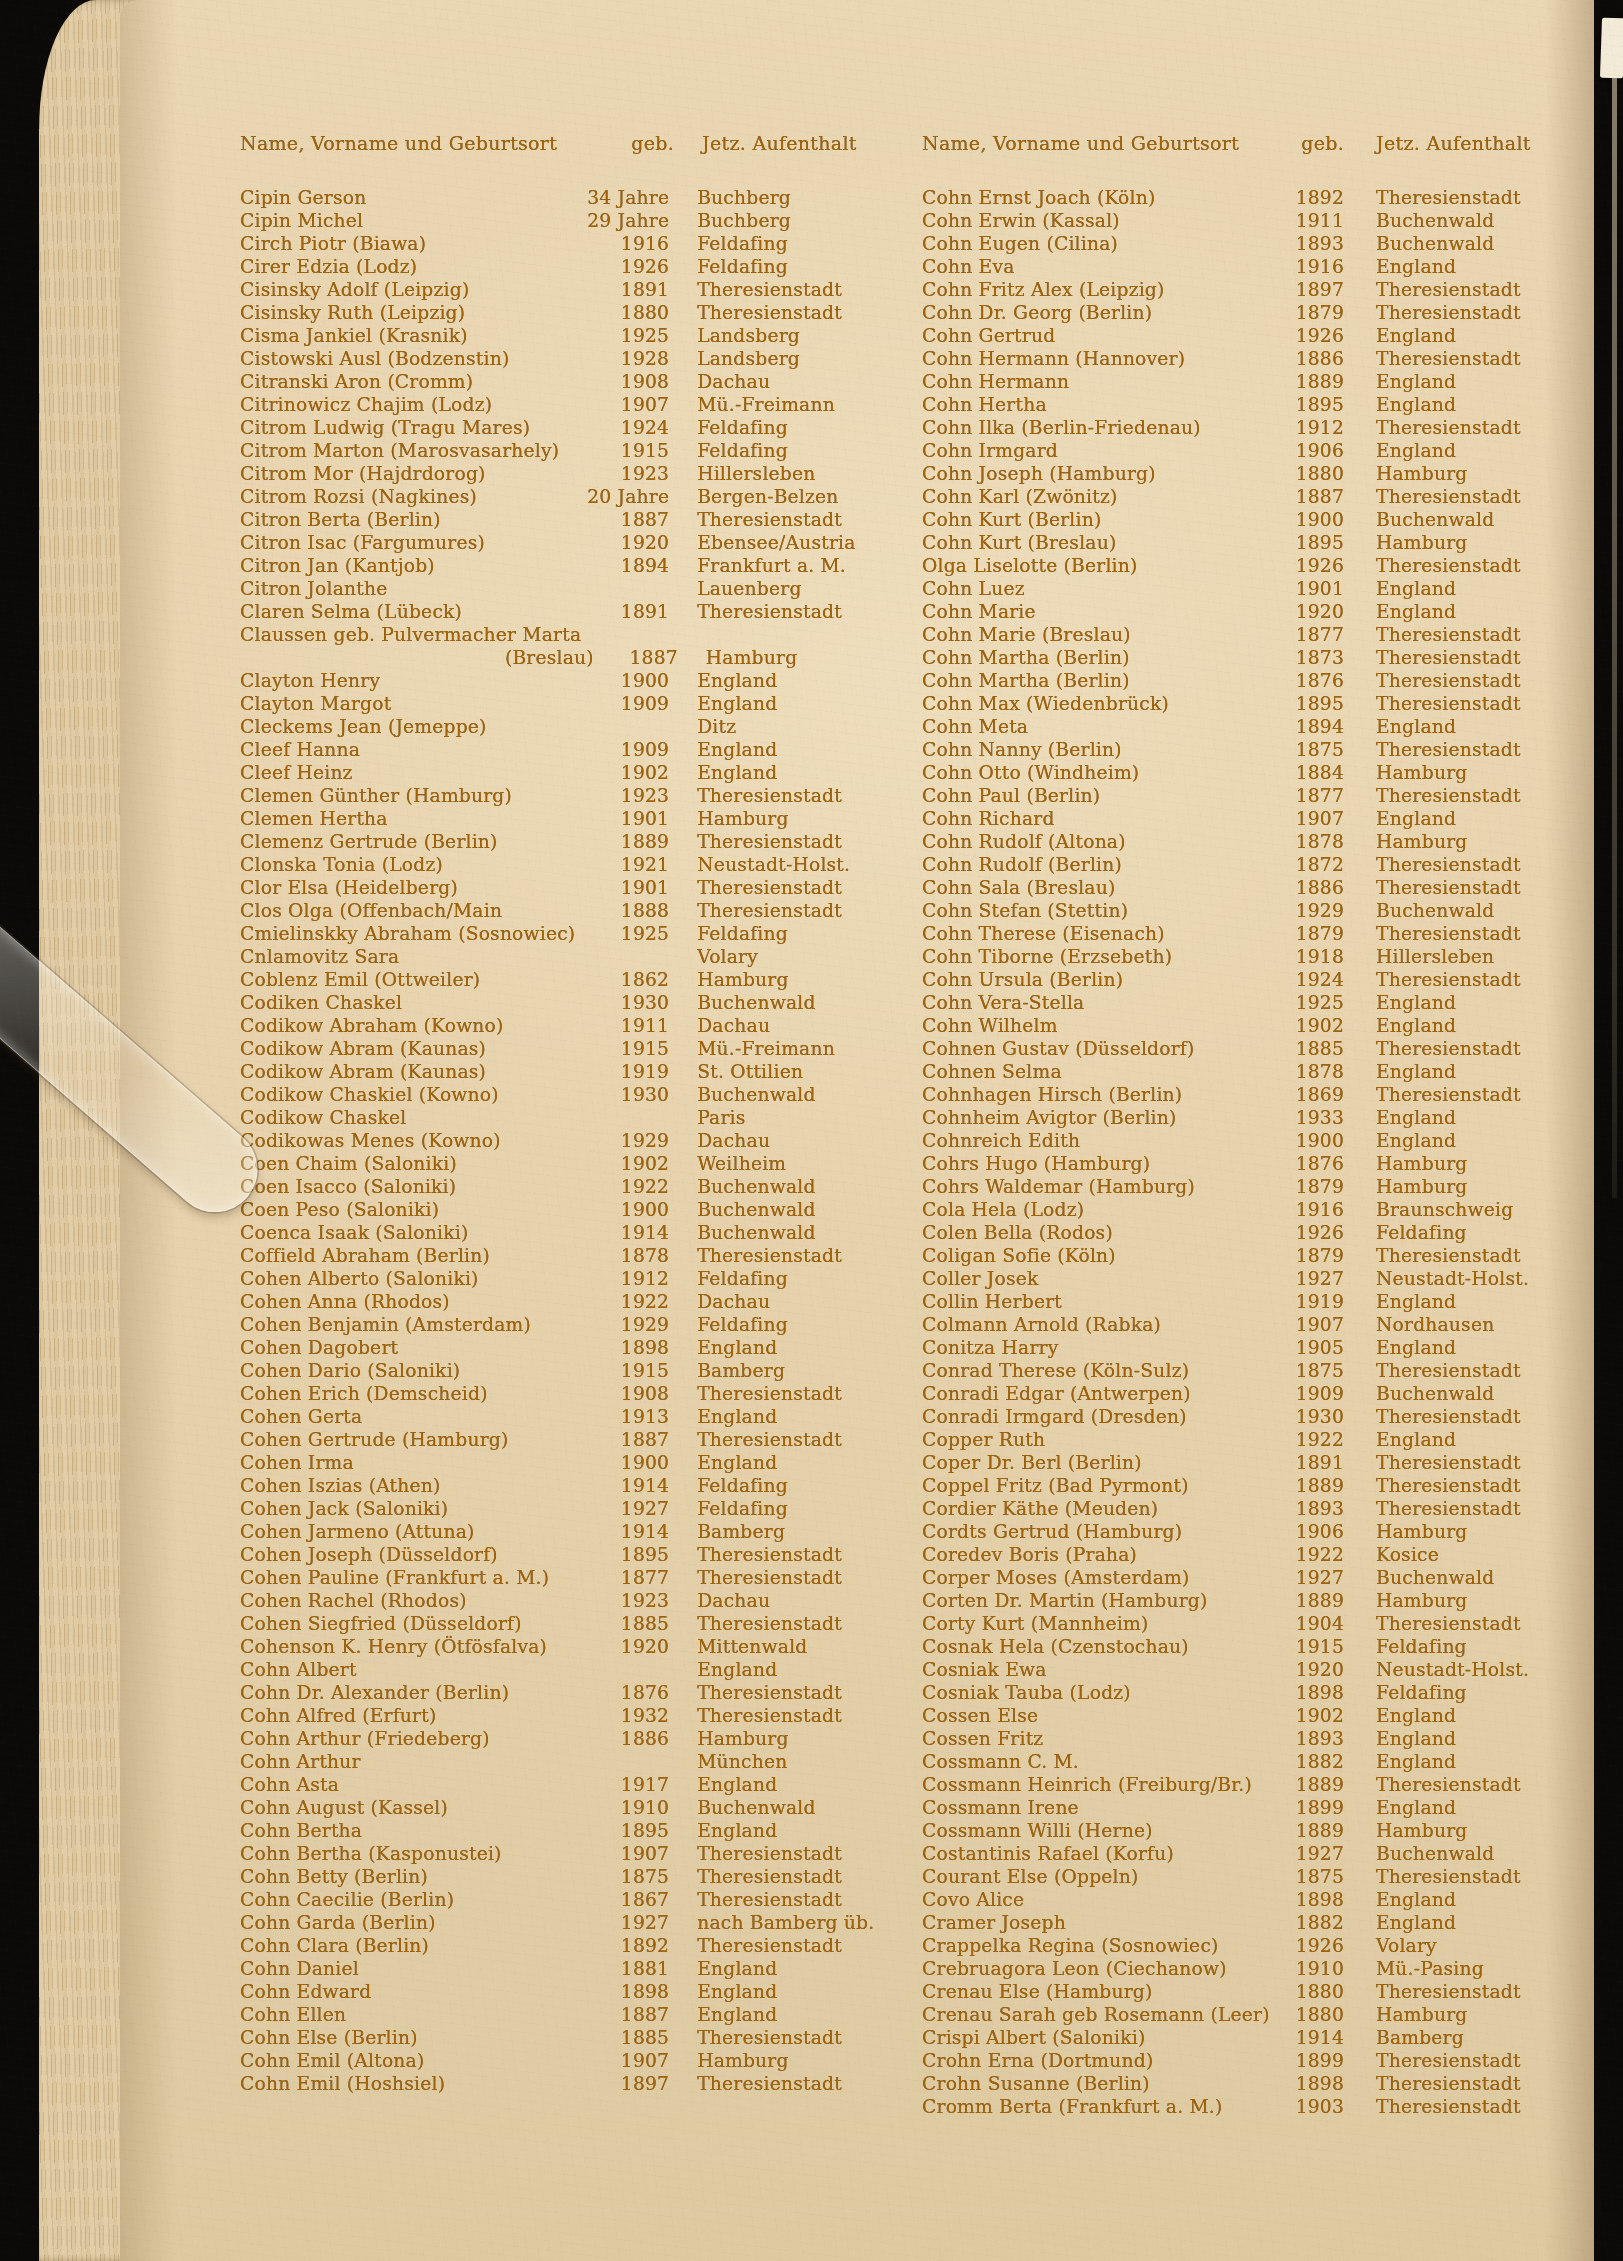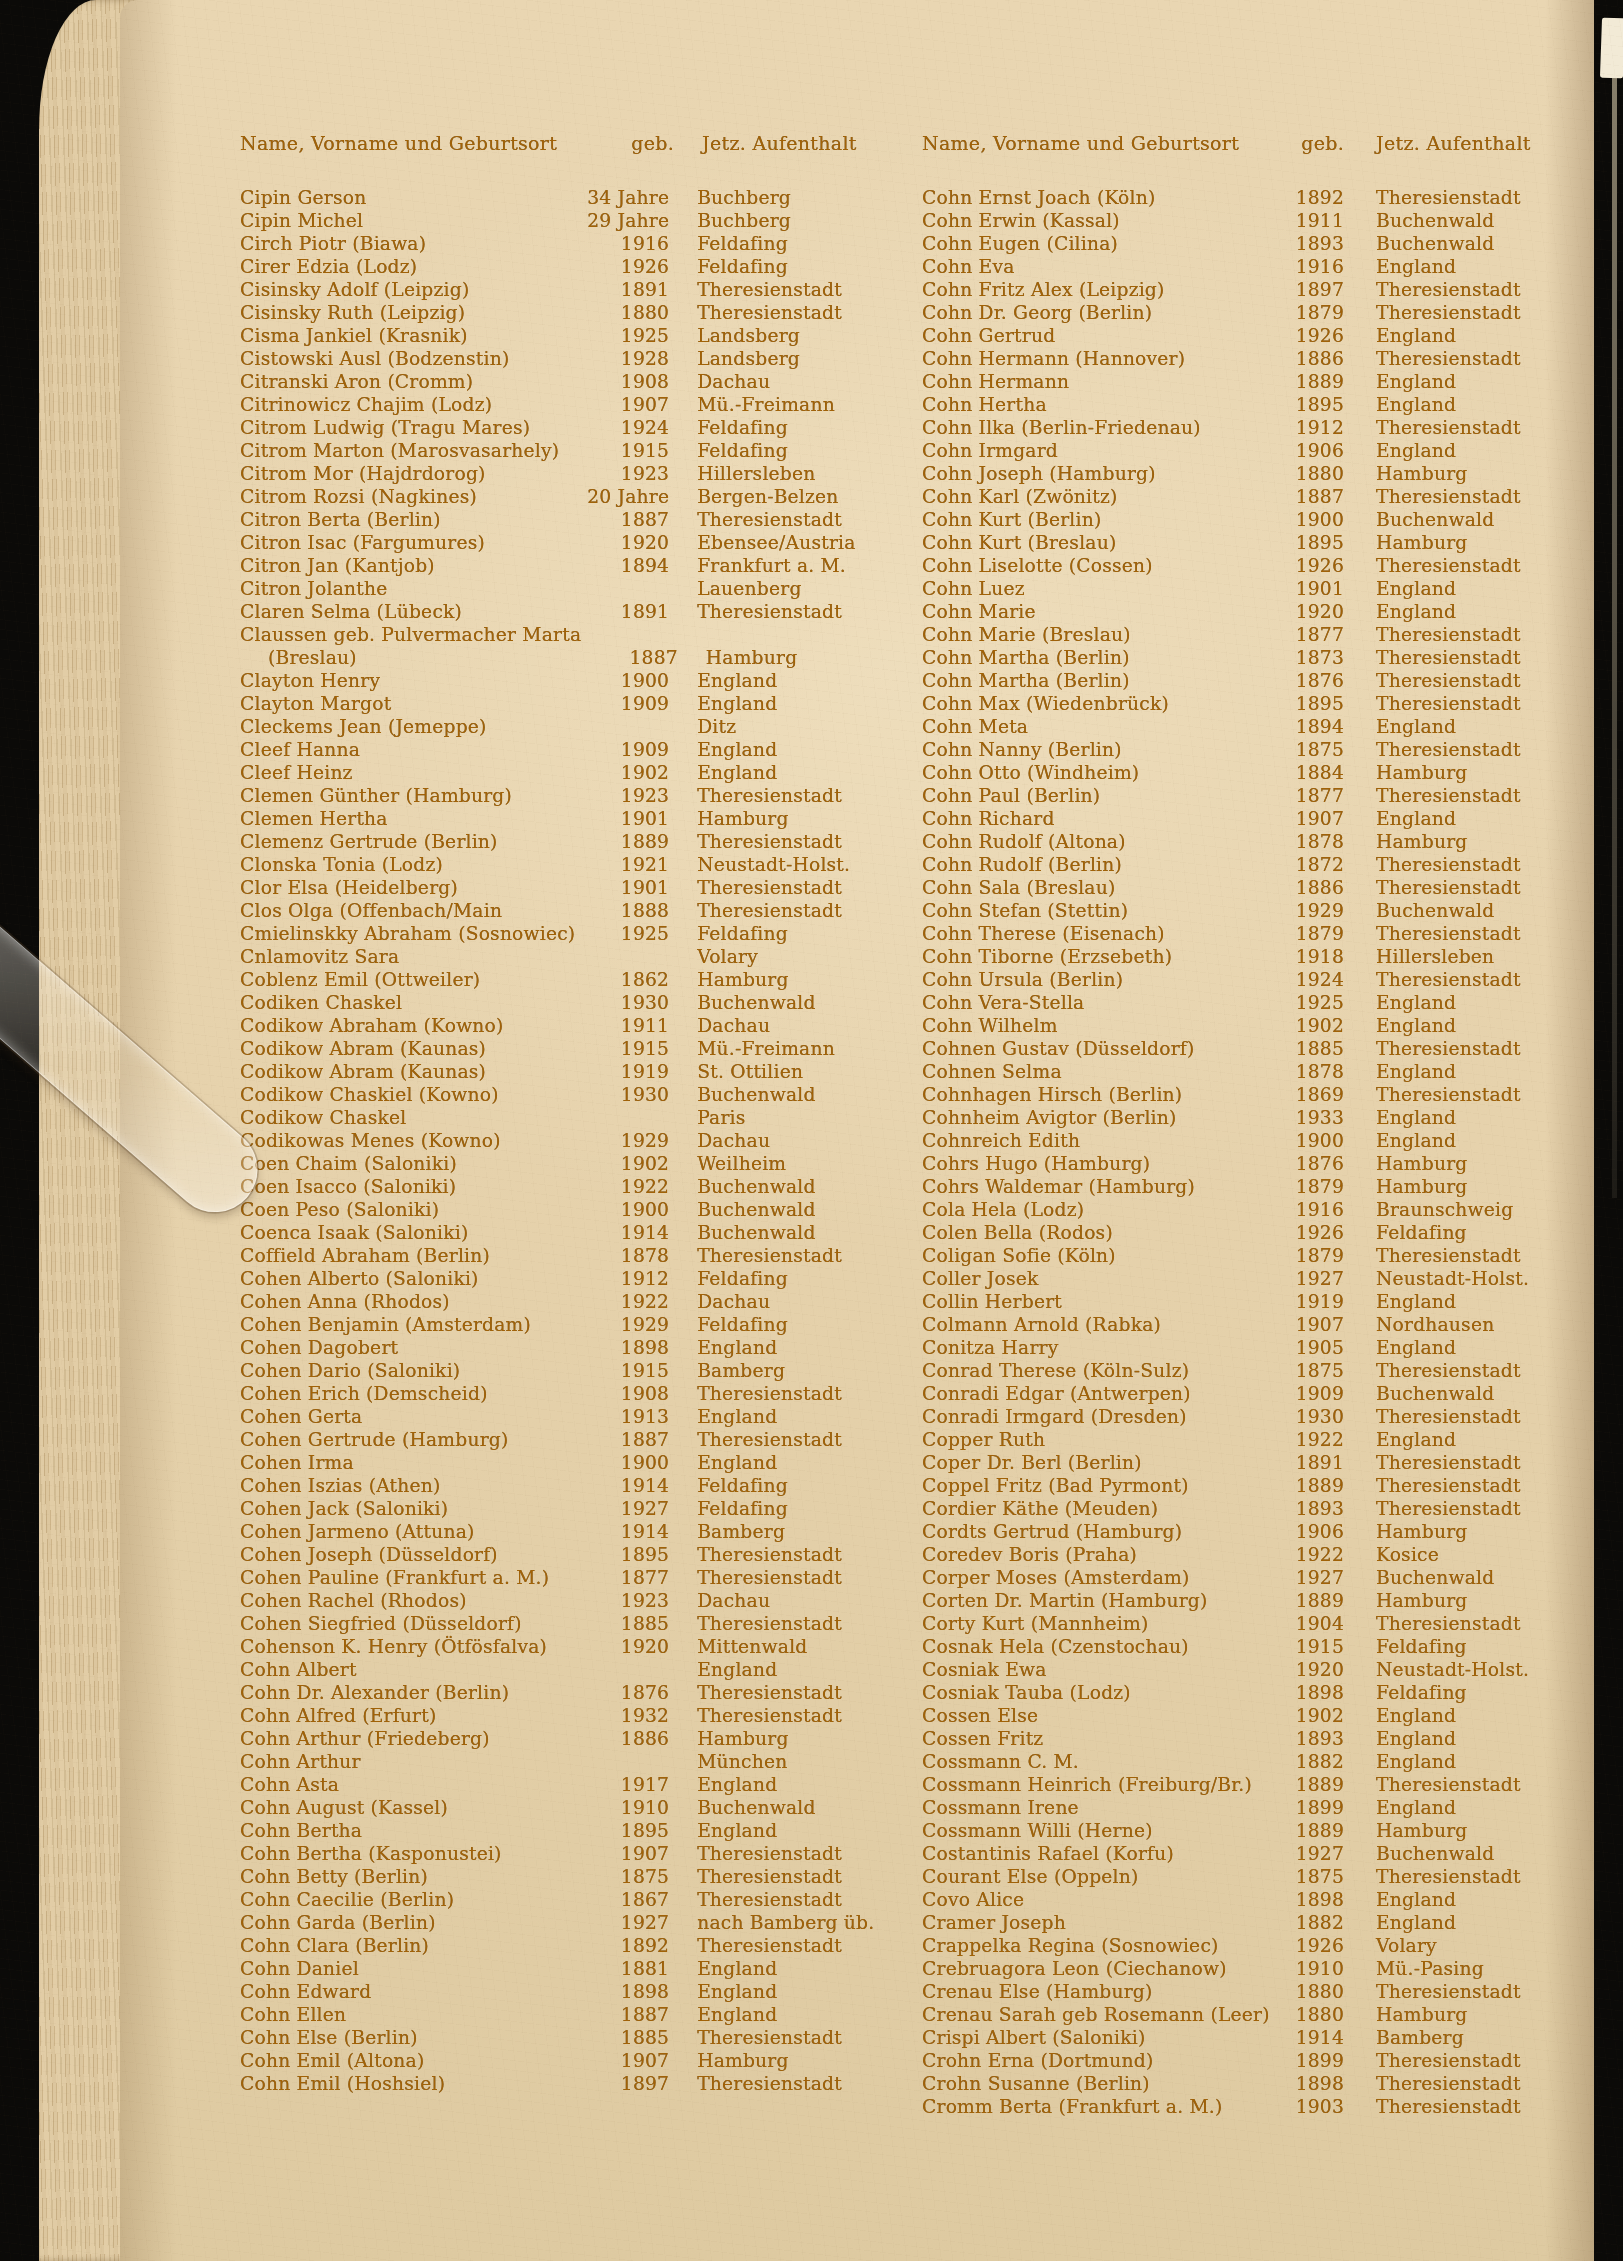--- a/index.html
+++ b/index.html
@@ -69,21 +69,21 @@
   #col-right .colhead .ho{margin-left:32px;}
   .row{display:flex;height:23px;font-size:18.7px;line-height:23px;
     letter-spacing:0.2px;white-space:nowrap;
     text-shadow:0 0 0.5px rgba(78,67,52,.7);}
   .cell{display:block;}
   .n{width:345px;}
   #col-right .n{width:333px;}
   .g{width:89px;text-align:right;}
   .o{margin-left:28px;width:195px;}
   #col-right .o{margin-left:32px;}
-  .ind{padding-left:28px;}
+  .ind{padding-left:28px;text-align:right;}
   .ind2{padding-left:29px;}
 </style>
 </head>
 <body>
 
 <div class="page-edges"></div>
 <div class="page"></div>
 <div class="sliver"></div>
 <div class="edge-glint"></div>
 
@@ -593,21 +593,21 @@
         <span class="cell n">Cohn Kurt (Berlin)</span>
         <span class="cell g">1900</span>
         <span class="cell o">Buchenwald</span>
       </div>
       <div class="row">
         <span class="cell n">Cohn Kurt (Breslau)</span>
         <span class="cell g">1895</span>
         <span class="cell o">Hamburg</span>
       </div>
       <div class="row">
-        <span class="cell n">Cohn Liselotte (Cossen)</span>
+        <span class="cell n">Olga Liselotte (Berlin)</span>
         <span class="cell g">1926</span>
         <span class="cell o">Theresienstadt</span>
       </div>
       <div class="row">
         <span class="cell n">Cohn Luez</span>
         <span class="cell g">1901</span>
         <span class="cell o">England</span>
       </div>
       <div class="row">
         <span class="cell n">Cohn Marie</span>

